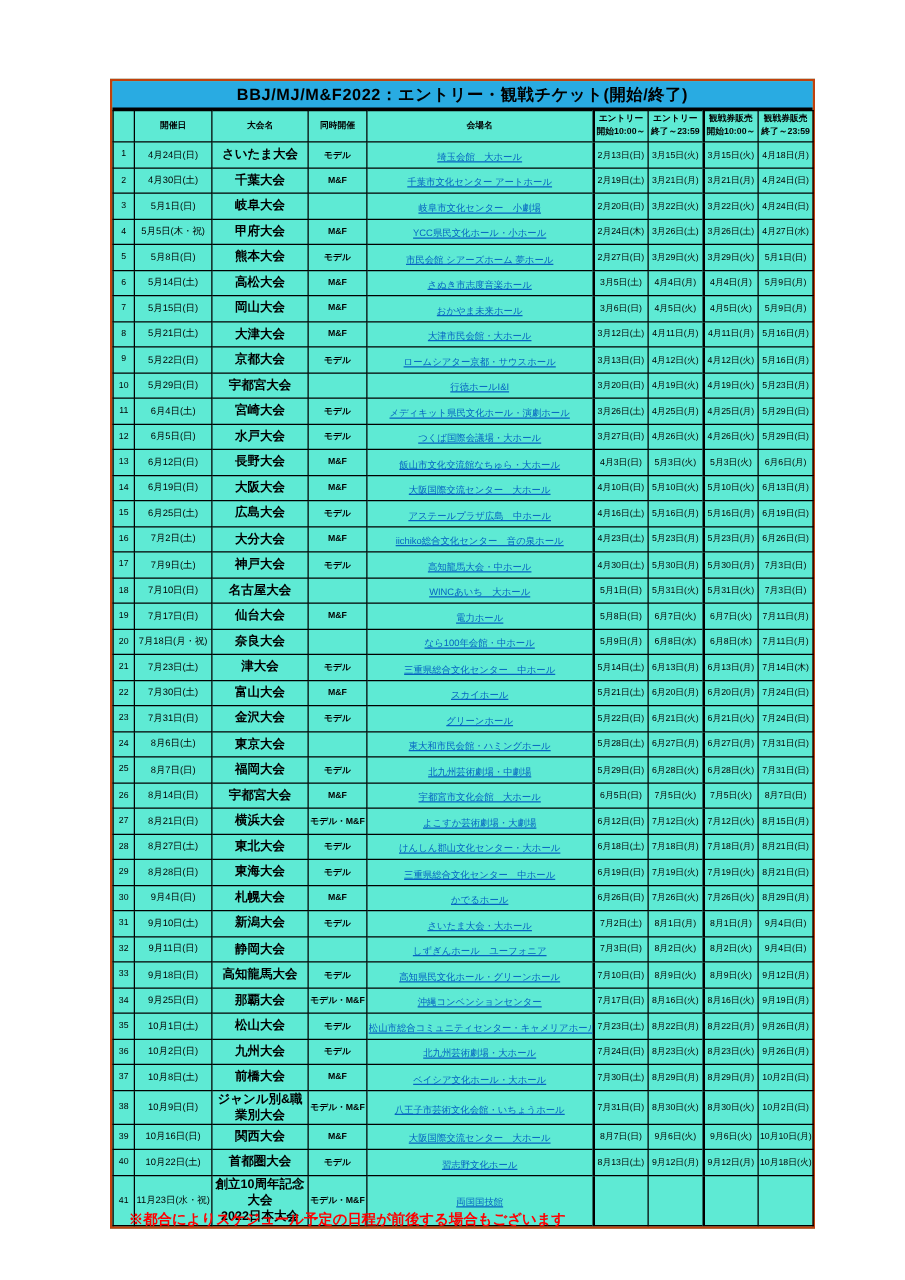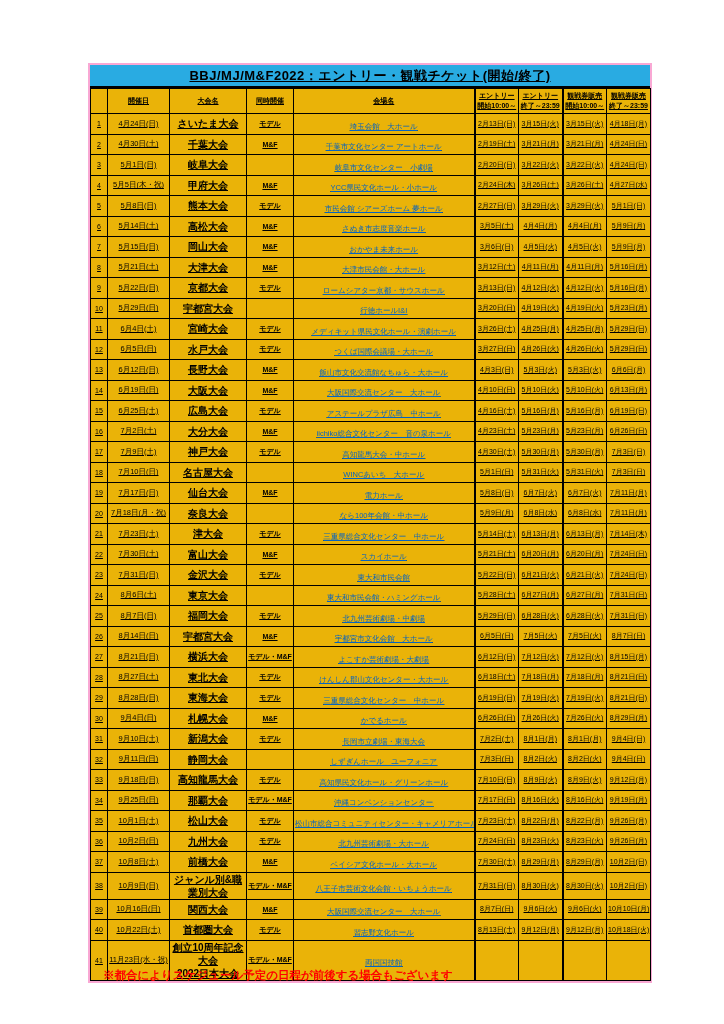--- a/index.html
+++ b/index.html
@@ -6,23 +6,22 @@
   .page{
     position:relative;
     width:724px;height:1024px;
     margin:0 auto;
     background:#ffffff;
     font-family:"Liberation Sans",sans-serif;
     overflow:hidden;
   }
   .table-wrap{
     position:absolute;left:88px;top:63px;width:560px;
-    border:2px solid #f9a8d4;
-    background:#eab308;
-    text-decoration:underline;
+    border:2px solid #c2410c;
+    background:#5eead4;
   }
   .title-bar{
     background:#29ABE2;
     border-bottom:2px solid #000;
     height:21px;line-height:21px;
     text-align:center;
     font-weight:bold;
     font-size:13px;
     color:#000;
     letter-spacing:.5px;
@@ -352,21 +351,21 @@
             <td class="c-entry_start">5月21日(土)</td>
             <td class="c-entry_end">6月20日(月)</td>
             <td class="c-ticket_start">6月20日(月)</td>
             <td class="c-ticket_end">7月24日(日)</td>
           </tr>
           <tr>
             <td class="c-no">23</td>
             <td class="c-date">7月31日(日)</td>
             <td class="c-event">金沢大会</td>
             <td class="c-concurrent">モデル</td>
-            <td class="c-venue"><a href="#">東大和市民会館</a></td>
+            <td class="c-venue"><a href="#">グリーンホール</a></td>
             <td class="c-entry_start">5月22日(日)</td>
             <td class="c-entry_end">6月21日(火)</td>
             <td class="c-ticket_start">6月21日(火)</td>
             <td class="c-ticket_end">7月24日(日)</td>
           </tr>
           <tr>
             <td class="c-no">24</td>
             <td class="c-date">8月6日(土)</td>
             <td class="c-event">東京大会</td>
             <td class="c-concurrent"></td>
@@ -440,21 +439,21 @@
             <td class="c-entry_start">6月26日(日)</td>
             <td class="c-entry_end">7月26日(火)</td>
             <td class="c-ticket_start">7月26日(火)</td>
             <td class="c-ticket_end">8月29日(月)</td>
           </tr>
           <tr>
             <td class="c-no">31</td>
             <td class="c-date">9月10日(土)</td>
             <td class="c-event">新潟大会</td>
             <td class="c-concurrent">モデル</td>
-            <td class="c-venue"><a href="#">長岡市立劇場・東海大会</a></td>
+            <td class="c-venue"><a href="#">さいたま大会・大ホール</a></td>
             <td class="c-entry_start">7月2日(土)</td>
             <td class="c-entry_end">8月1日(月)</td>
             <td class="c-ticket_start">8月1日(月)</td>
             <td class="c-ticket_end">9月4日(日)</td>
           </tr>
           <tr>
             <td class="c-no">32</td>
             <td class="c-date">9月11日(日)</td>
             <td class="c-event">静岡大会</td>
             <td class="c-concurrent"></td>

